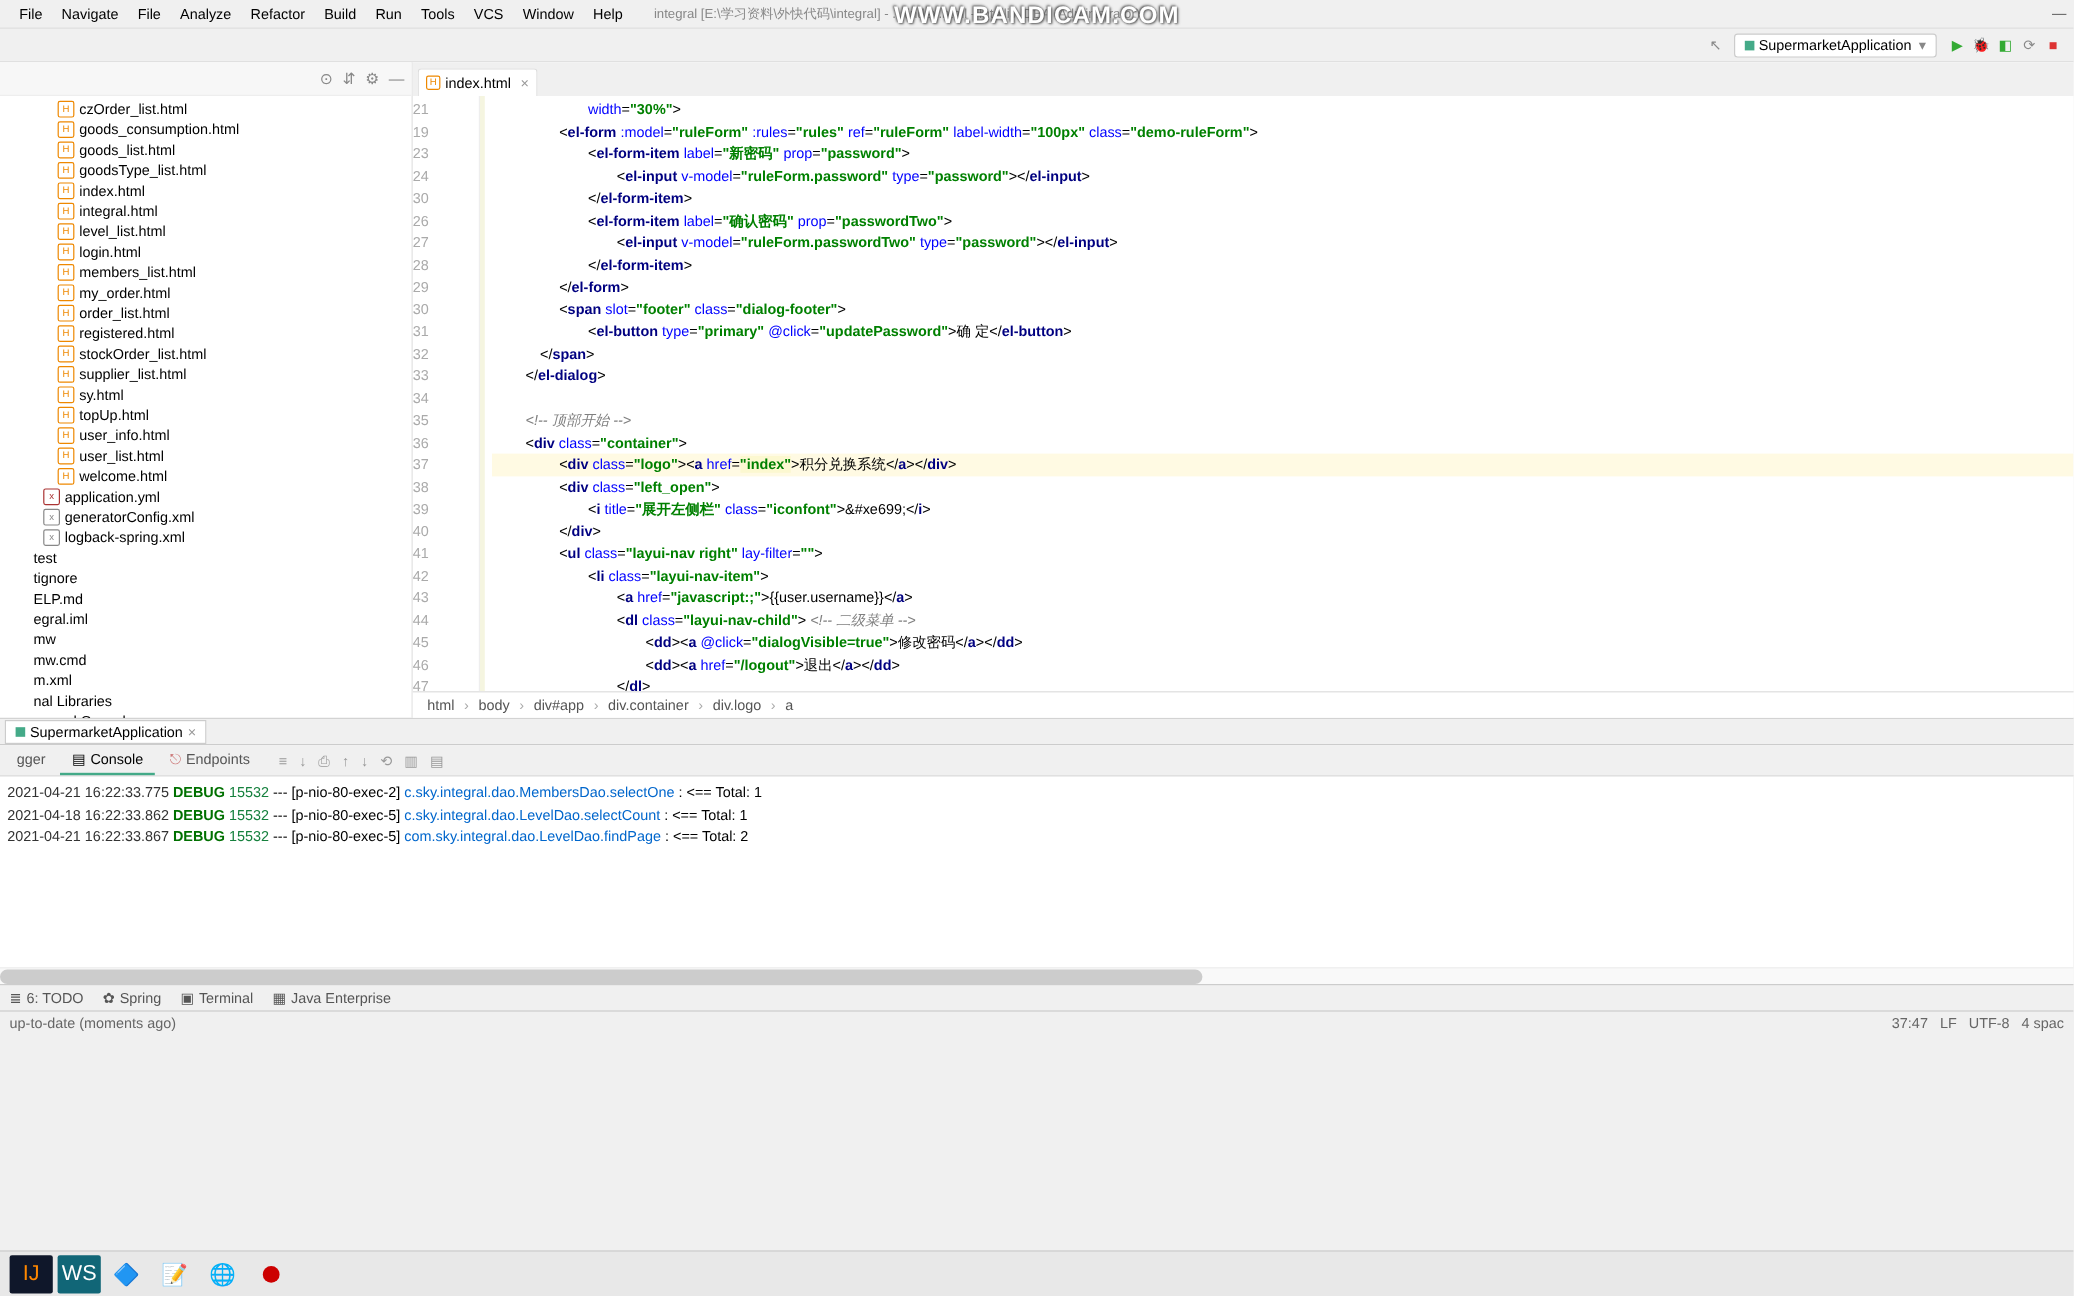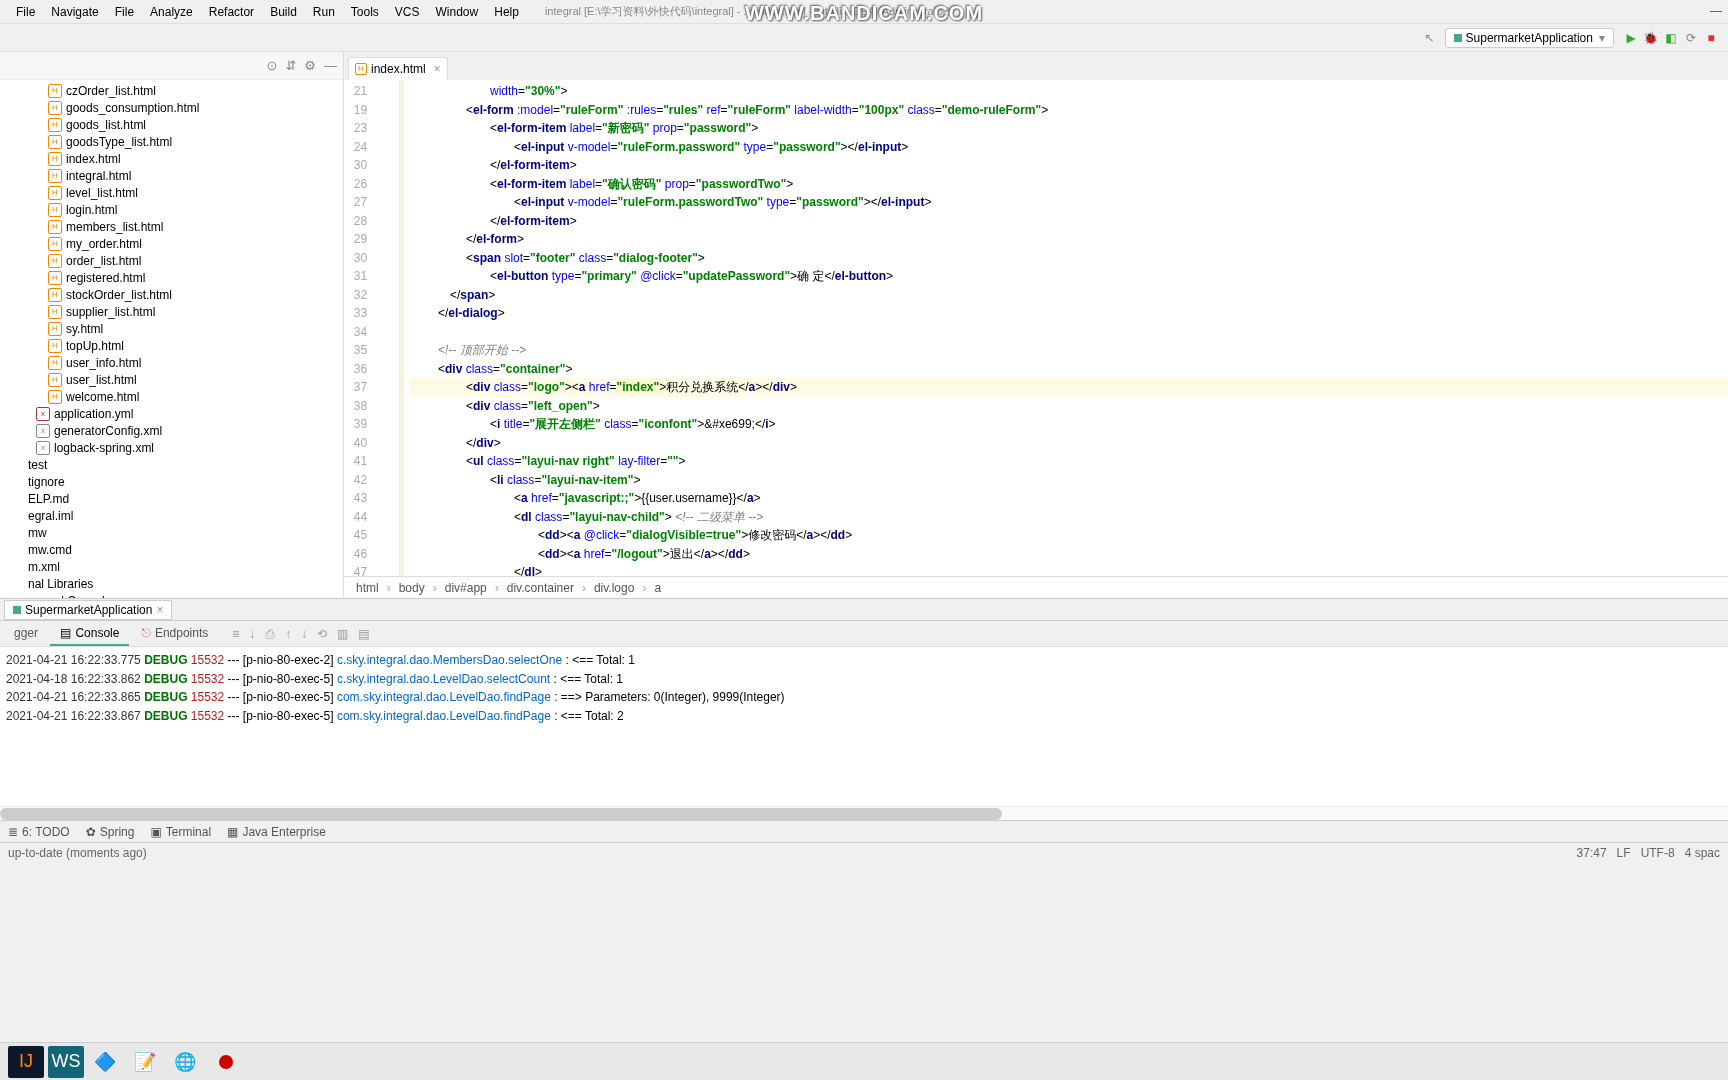--- a/index.html
+++ b/index.html
@@ -26,42 +26,42 @@
 .tree .ico{width:14px;height:14px;margin-right:4px;display:inline-block;border:1px solid #e80;border-radius:2px;background:#fff;font-size:8px;text-align:center;line-height:12px;color:#e80}
 .tree .ico.xml{border-color:#888;color:#888}
 .tree .ico.yml{border-color:#a33;color:#a33}
 .tree .root{padding-left:0}
 .editor-area{flex:1;background:#fff;display:flex;flex-direction:column}
 .editor-tabs{height:28px;display:flex;align-items:flex-end;background:#f0f0f0;padding-left:4px}
 .editor-tab{background:#fff;border:1px solid #ddd;border-bottom:none;padding:4px 6px;display:flex;align-items:center;gap:4px;border-top-left-radius:3px;border-top-right-radius:3px}
 .editor-tab .ico{width:12px;height:12px;border:1px solid #e80;border-radius:2px;font-size:8px;text-align:center;line-height:10px;color:#e80}
 .editor-tab .close{color:#999;margin-left:4px}
 .editor-body{flex:1;display:flex;overflow:hidden;position:relative}
-.gutter{width:56px;background:#fff;text-align:center;color:#aaa;font-family:"Consolas",monospace;font-size:12px;padding-top:2px;border-right:1px solid #eee}
+.gutter{width:56px;background:#fff;text-align:left;color:#aaa;font-family:"Consolas",monospace;font-size:12px;padding-top:2px;border-right:1px solid #eee}
 .gutter div{height:18.5px;padding-right:22px;line-height:18.5px}
 .code{flex:1;font-family:"Consolas",monospace;font-size:13px;padding-top:2px;white-space:pre;overflow:hidden;background:#fff;padding-left:6px;border-left:4px solid #f5f5e0}
 .code .line{height:18.5px;line-height:18.5px}
 .hl{background:#fcf8d0}
 .current-line{background:#fffae3}
 .t{color:#000080;font-weight:bold}
 .a{color:#0000ff}
 .s{color:#008000;font-weight:bold}
 .c{color:#808080;font-style:italic}
 .breadcrumb{height:22px;border-top:1px solid #ddd;display:flex;align-items:center;padding:0 10px;gap:4px;font-size:11px;color:#555;background:#fff}
 .breadcrumb span{padding:0 2px}
 .breadcrumb .sep{color:#aaa}
 .debugger-panel{height:200px;background:#fff;border-top:1px solid #ccc;display:flex;flex-direction:column}
 .debug-tabs{height:26px;display:flex;align-items:center;background:#f0f0f0;border-bottom:1px solid #ddd;padding:0 4px;gap:2px}
 .debug-tab{padding:4px 10px;display:flex;align-items:center;gap:4px;color:#555;border-bottom:2px solid transparent}
 .debug-tab.active{border-bottom-color:#4a8;color:#000}
 .debug-icons{margin-left:12px;display:flex;gap:10px;color:#999}
 .console-out{flex:1;font-family:"Consolas",monospace;font-size:12.5px;padding:4px 6px;overflow:auto;line-height:18.5px}
 .console-out .ts{color:#333}
 .console-out .dbg{color:#007000;font-weight:bold}
-.console-out .pid{color:#b91c1c}
+.console-out .pid{color:#15803d}
 .console-out .cls{color:#0066cc}
 .bottom-tabs{height:22px;background:#f0f0f0;border-top:1px solid #ccc;display:flex;align-items:center;padding:0 8px;gap:16px;font-size:11px;color:#555}
 .bottom-tabs span{display:flex;align-items:center;gap:4px}
 .statusbar{height:20px;background:#f0f0f0;border-top:1px solid #ccc;display:flex;align-items:center;justify-content:space-between;padding:0 8px;font-size:11px;color:#666}
 .taskbar{position:absolute;bottom:0;left:0;right:0;height:38px;background:#e8e8e8;display:flex;align-items:center;padding:0 8px;gap:4px;border-top:1px solid #ccc}
 .task-icon{width:36px;height:32px;border-radius:2px;display:flex;align-items:center;justify-content:center;font-size:18px}
 .task-icon.active{background:#d0d0d0}
 .task-rec{width:14px;height:14px;border-radius:50%;background:#c00}
 .hscroll{height:14px;background:#f9f9f9;border-top:1px solid #eee;position:relative}
 .hscroll-thumb{position:absolute;left:0;top:1px;height:12px;width:58%;background:#ccc;border-radius:6px}
@@ -230,21 +230,20 @@
       <span>↑</span>
       <span>↓</span>
       <span>⟲</span>
       <span>▥</span>
       <span>▤</span>
     </div>
   </div>
   <div class="console-out" id="console">
       <div><span class="ts">2021-04-21 16:22:33.775</span> <span class="dbg">DEBUG</span> <span class="pid">15532</span> --- [p-nio-80-exec-2] <span class="cls">c.sky.integral.dao.MembersDao.selectOne</span>   : &lt;==      Total: 1</div>
       <div><span class="ts">2021-04-18 16:22:33.862</span> <span class="dbg">DEBUG</span> <span class="pid">15532</span> --- [p-nio-80-exec-5] <span class="cls">c.sky.integral.dao.LevelDao.selectCount</span>   : &lt;==      Total: 1</div>
-      <div><span class="ts">2021-04-21 16:22:33.865</span> <span class="dbg">DEBUG</span> <span class="pid">15532</span> --- [p-nio-80-exec-5] <span class="cls">com.sky.integral.dao.LevelDao.findPage</span>   : ==&gt; Parameters: 0(Integer), 9999(Integer)</div>
       <div><span class="ts">2021-04-21 16:22:33.867</span> <span class="dbg">DEBUG</span> <span class="pid">15532</span> --- [p-nio-80-exec-5] <span class="cls">com.sky.integral.dao.LevelDao.findPage</span>   : &lt;==      Total: 2</div>
     </div>
   <div class="hscroll">
       <div class="hscroll-thumb"></div>
     </div>
 </div>
 
 <div class="bottom-tabs">
   <span>≣ <span>6: TODO</span></span>
   <span>✿ <span>Spring</span></span>

